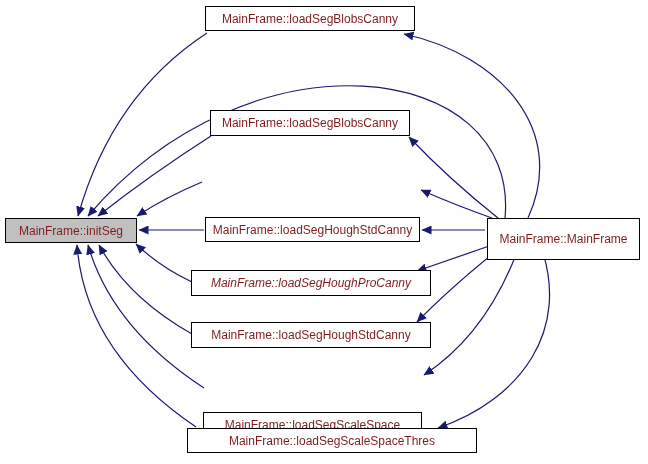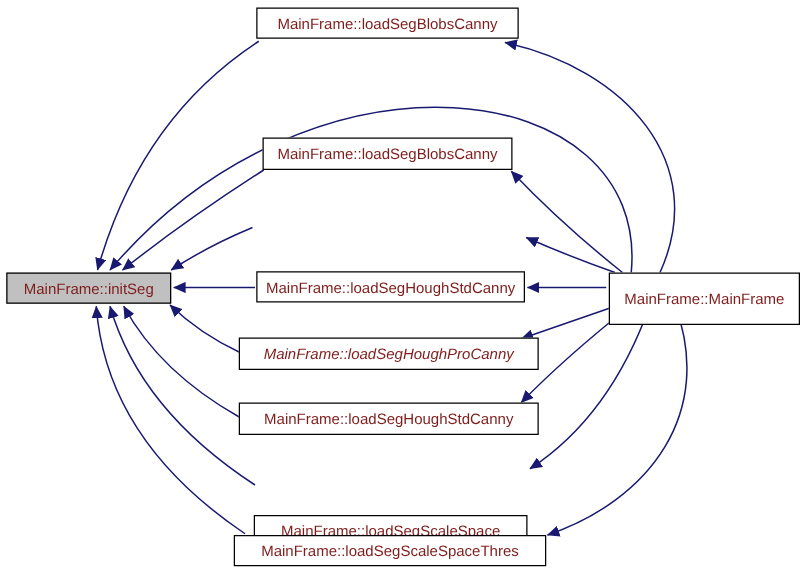--- a/index.html
+++ b/index.html
@@ -42,15 +42,15 @@
       <path d="M 520,244 C 500,300 470,345 424,375" fill="none" stroke="#191970" stroke-width="1.2" marker-end="url(#ah)"></path>
       <path d="M 540,244 C 572,330 520,400 438,428" fill="none" stroke="#191970" stroke-width="1.2" marker-end="url(#ah)"></path>
     </svg>
     <div class="node hl" style="left: 5px; top: 218px; width: 132px; height: 25px; background: rgb(192, 192, 192); border-color: rgb(0, 0, 0);">MainFrame::initSeg</div>
     <div class="node" style="left: 205px; top: 6px; width: 210px; height: 25px; background: rgb(255, 255, 255); border-color: rgb(0, 0, 0);">MainFrame::loadSegBlobsCanny</div>
     <div class="node" style="left: 210px; top: 110px; width: 200px; height: 26px; background: rgb(255, 255, 255); border-color: rgb(0, 0, 0);">MainFrame::loadSegBlobsCanny</div>
     <div class="node" style="left: 205px; top: 217px; width: 215px; height: 25px; background: rgb(255, 255, 255); border-color: rgb(0, 0, 0);">MainFrame::loadSegHoughStdCanny</div>
     <div class="node" style="left: 191px; top: 270px; width: 240px; height: 26px; background: rgb(255, 255, 255); border-color: rgb(0, 0, 0); font-style: italic;">MainFrame::loadSegHoughProCanny</div>
     <div class="node" style="left: 191px; top: 322px; width: 240px; height: 26px; background: rgb(255, 255, 255); border-color: rgb(0, 0, 0);">MainFrame::loadSegHoughStdCanny</div>
     <div class="node" style="left: 203px; top: 375px; width: 219px; height: 26px; background: rgb(255, 255, 255); border-color: rgb(0, 0, 0); margin-top: 37px;">MainFrame::loadSegScaleSpace</div>
-    <div class="node" style="left: 187px; top: 428px; width: 250px; height: 25px; background: rgb(255, 255, 255); border-color: rgb(0, 0, 0);">MainFrame::loadSegScaleSpaceThres</div>
+    <div class="node" style="left: 187px; top: 428px; width: 290px; height: 25px; background: rgb(255, 255, 255); border-color: rgb(0, 0, 0);">MainFrame::loadSegScaleSpaceThres</div>
     <div class="node" style="left: 487px; top: 218px; width: 153px; height: 42px; background: rgb(255, 255, 255); border-color: rgb(0, 0, 0);">MainFrame::MainFrame</div>
   </div>
 
 </body></html>

